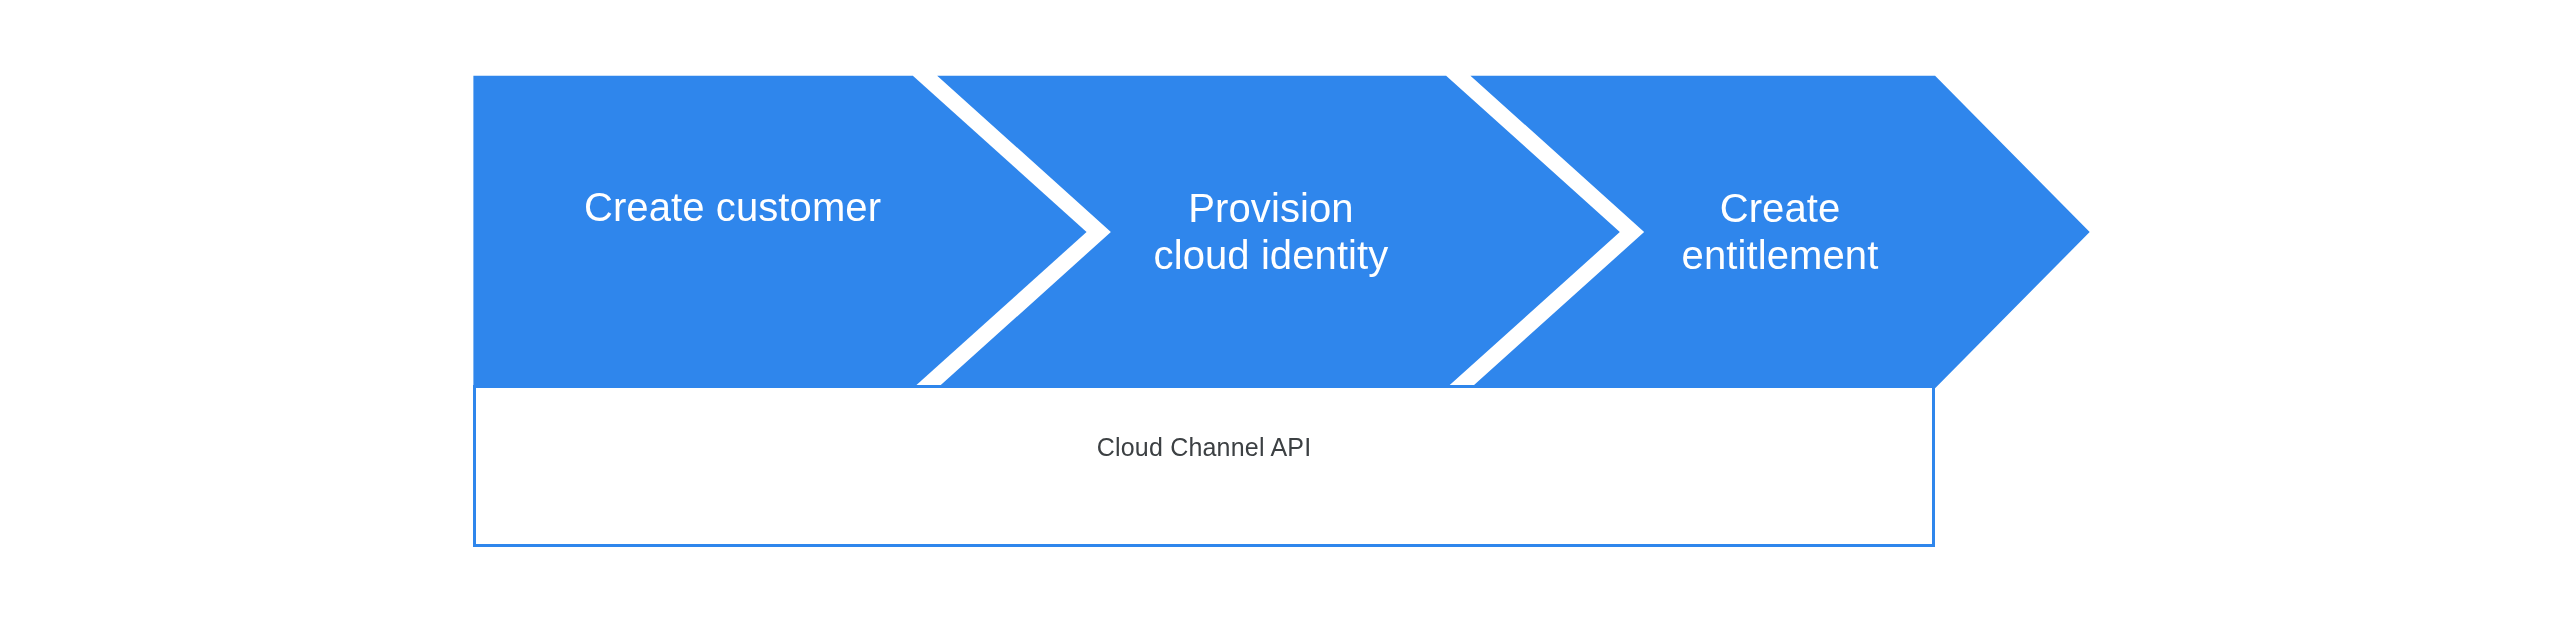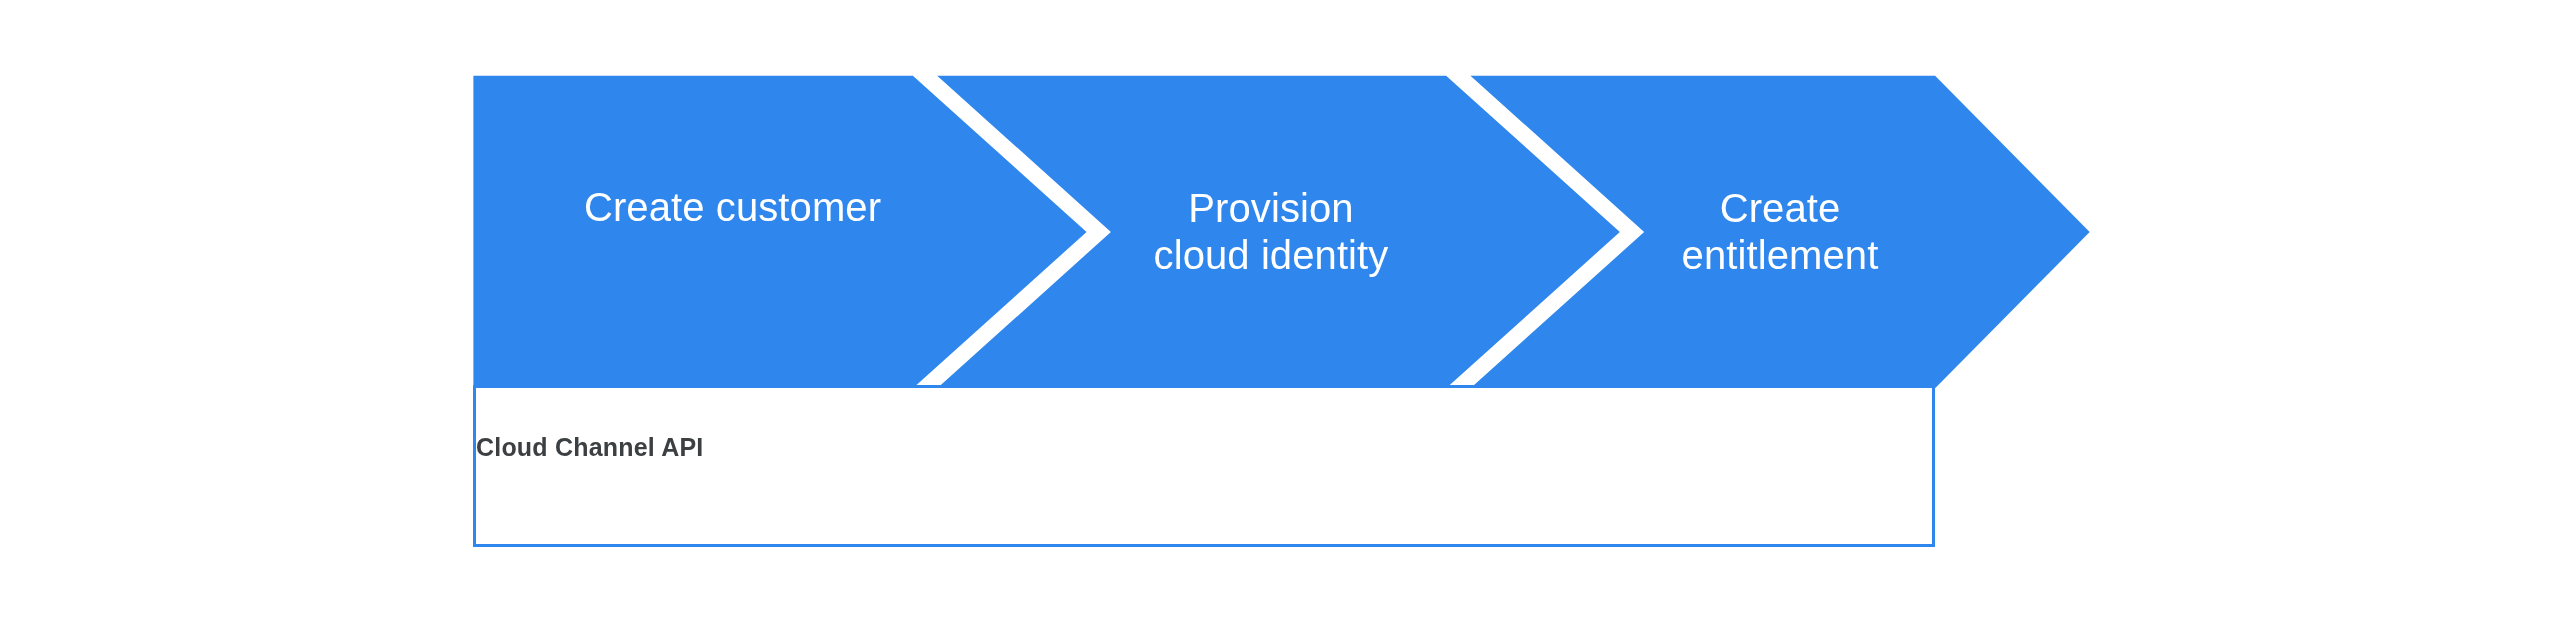--- a/index.html
+++ b/index.html
@@ -90,24 +90,24 @@
     width: 1462px;
     height: 3.5px;
     background: #2f86ec;
   }
 
   #api-box-label {
     position: absolute;
     left: 0;
     right: 0;
     top: 45px;
-    text-align: left;
+    text-align: center;
     color: #3c4043;
     font-size: 25px;
-    font-weight: 700;
+    font-weight: 400;
     letter-spacing: 0.2px;
     user-select: none;
   }
 </style>
 </head>
 <body>
 
 <div id="canvas">
 
   <div id="flow-diagram">

